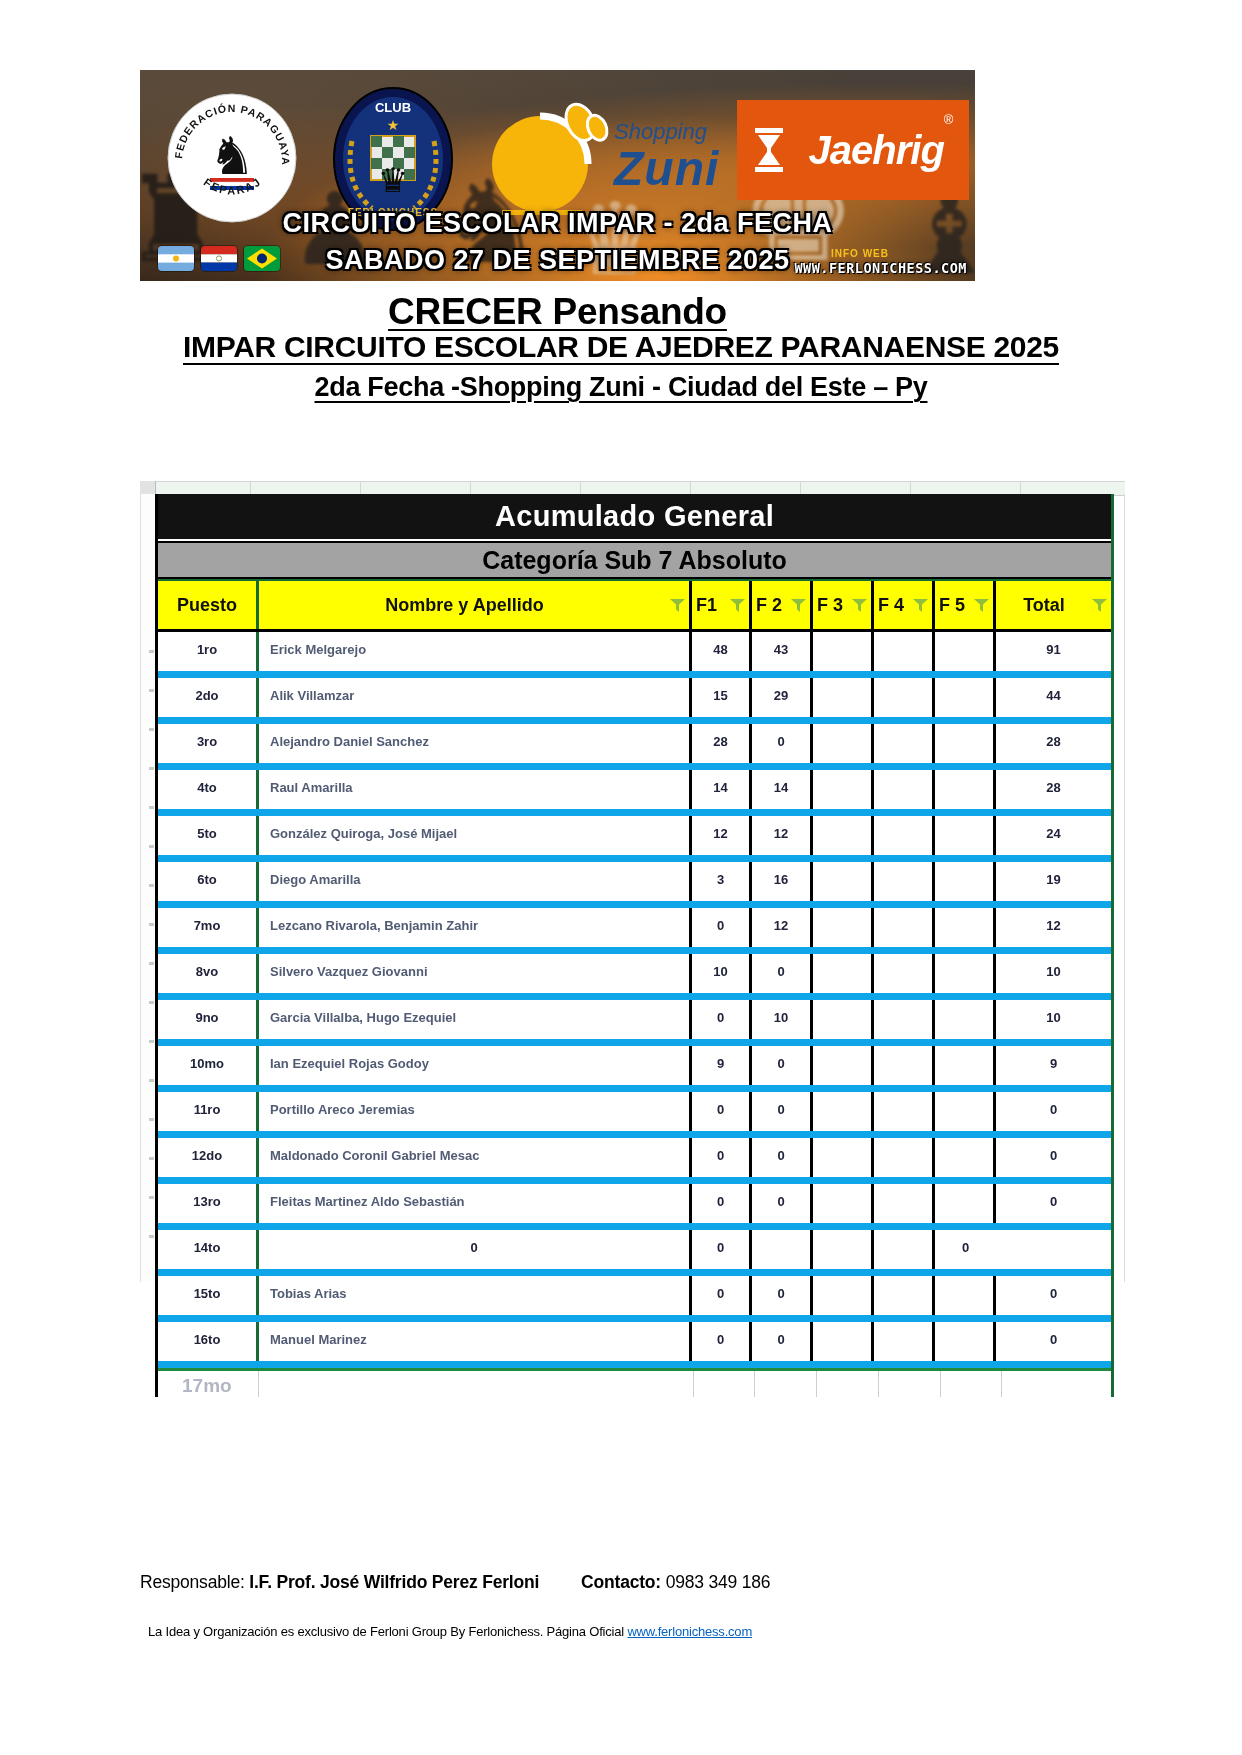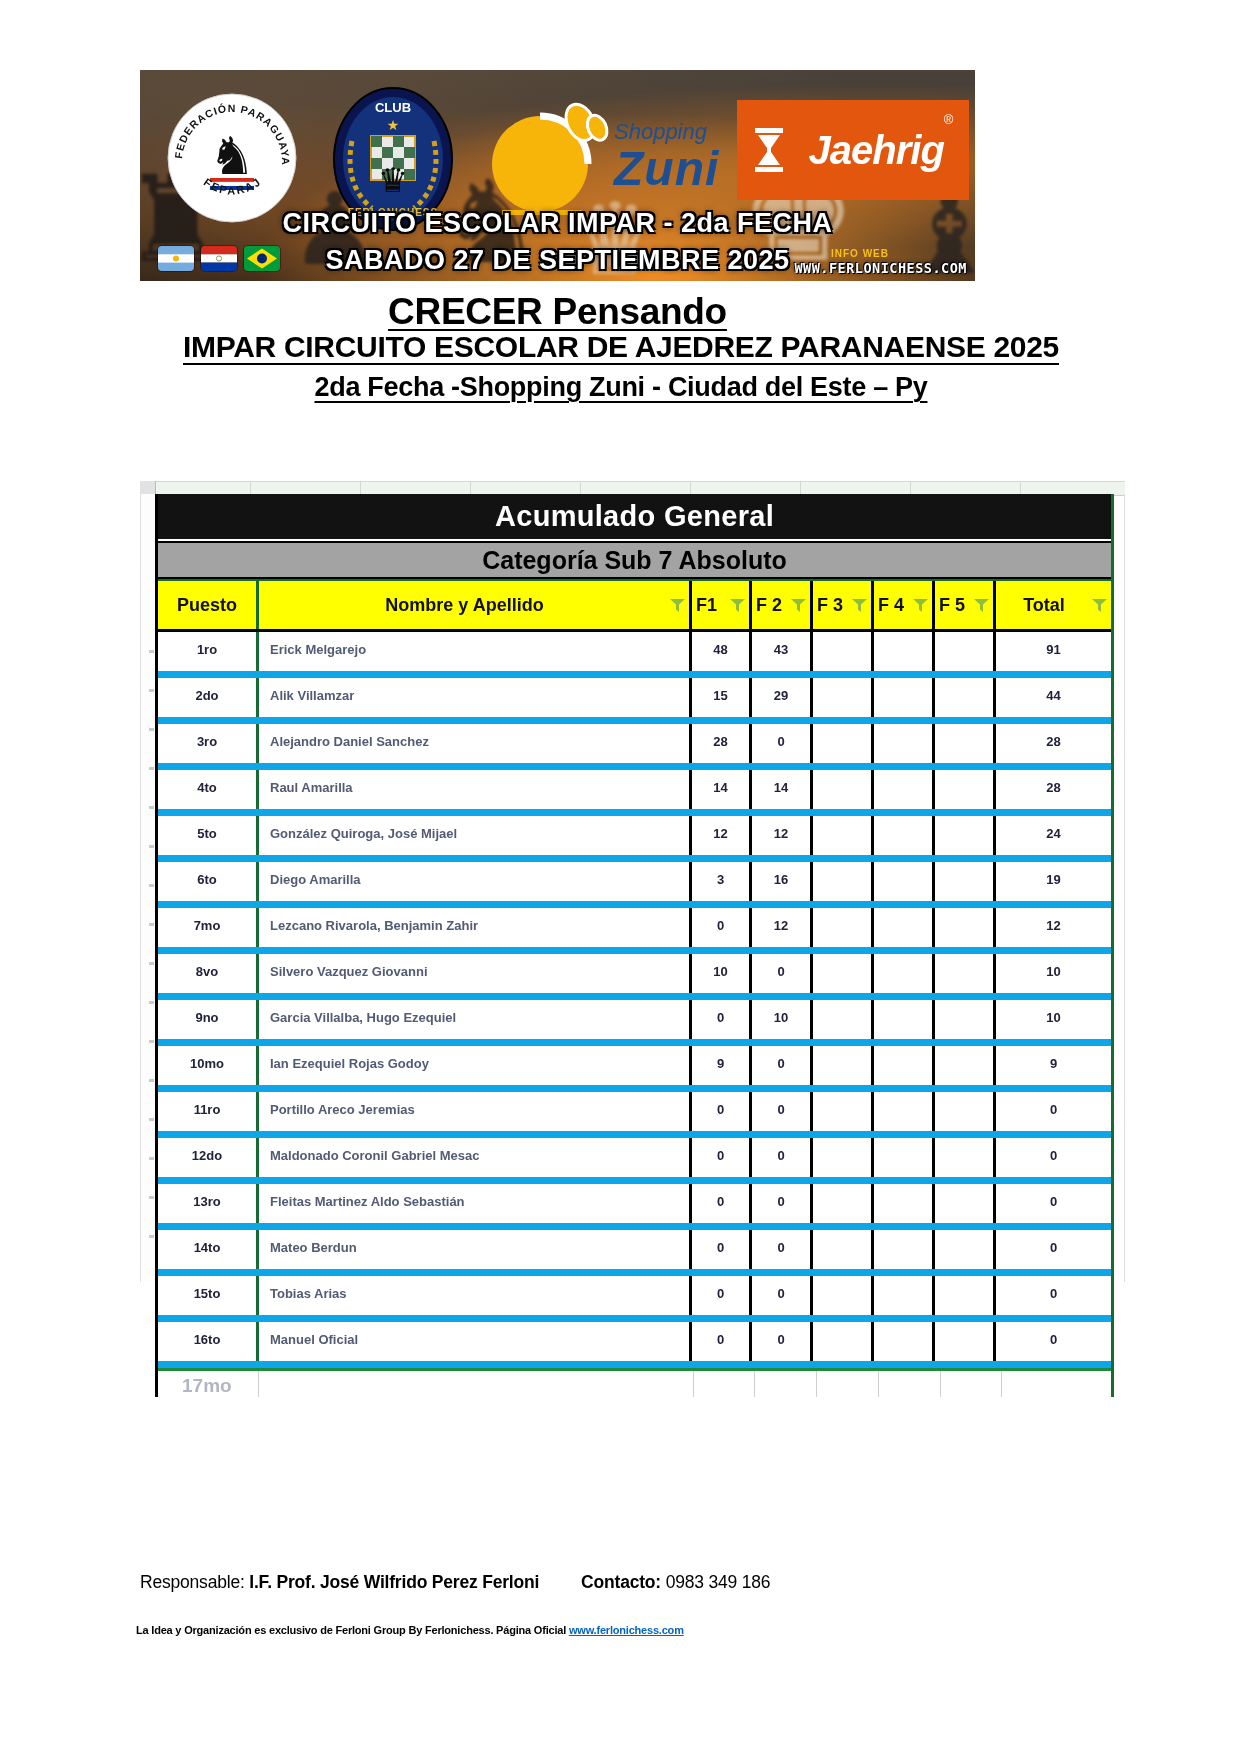--- a/index.html
+++ b/index.html
@@ -75,21 +75,21 @@
   .cutoff{height:26px;overflow:hidden;position:relative;}
   .cutoff .ghost{position:absolute;left:24px;top:4px;font-weight:700;font-size:19px;color:#8a90a5;opacity:.65;}
   .cutoff .vlines{position:absolute;left:0;top:0;width:959px;height:26px;
      background:
       linear-gradient(90deg, transparent 0 100px, #cfcfcf 100px 101px, transparent 101px 535px, #cfcfcf 535px 536px, transparent 536px 596px, #cfcfcf 596px 597px, transparent 597px 658px, #cfcfcf 658px 659px, transparent 659px 720px, #cfcfcf 720px 721px, transparent 721px 782px, #cfcfcf 782px 783px, transparent 783px 843px, #cfcfcf 843px 844px, transparent 844px 100%);}
 
   
   .footer1{left:140px;top:1572px;font-size:17.5px;letter-spacing:-.2px;}
   .footer1 b{font-weight:800;}
   .footer1 .contact{margin-left:42px;}
-  .footer2{left:136px;top:1624px;font-size:11px;letter-spacing:-.2px;font-weight:bold;}
+  .footer2{left:148px;top:1624px;font-size:13px;letter-spacing:-.2px;}
   .footer2 a{color:#0563c1;text-decoration:underline;cursor:pointer;}
 </style>
 </head>
 <body>
 
 <div class="abs banner">
 
   <span class="chess-decor" style="left:-18px;top:90px;font-size:120px;color:#221c18;opacity:.9;">♜</span>
   <span class="chess-decor" style="left:150px;top:110px;font-size:100px;color:#2a231e;opacity:.85;">♟</span>
   <span class="chess-decor" style="left:300px;top:95px;font-size:115px;color:#261f1a;opacity:.8;">♞</span>
@@ -391,41 +391,40 @@
         <div class="cell nombre">Fleitas Martinez Aldo Sebastián</div>
         <div class="cell num">0</div>
         <div class="cell num">0</div>
         <div class="cell num"></div>
         <div class="cell num"></div>
         <div class="cell num"></div>
         <div class="cell num">0</div>
       </div>
         <div class="grid row" style="">
         <div class="cell puesto">14to</div>
-        <div class="cell nombre">Mateo Berdun</div>
         <div class="cell num">0</div>
         <div class="cell num">0</div>
         <div class="cell num"></div>
         <div class="cell num"></div>
         <div class="cell num"></div>
         <div class="cell num">0</div>
       </div>
         <div class="grid row" style="">
         <div class="cell puesto">15to</div>
         <div class="cell nombre">Tobias Arias</div>
         <div class="cell num">0</div>
         <div class="cell num">0</div>
         <div class="cell num"></div>
         <div class="cell num"></div>
         <div class="cell num"></div>
         <div class="cell num">0</div>
       </div>
         <div class="grid row" style="">
         <div class="cell puesto">16to</div>
-        <div class="cell nombre">Manuel Oficial</div>
+        <div class="cell nombre">Manuel Marinez</div>
         <div class="cell num">0</div>
         <div class="cell num">0</div>
         <div class="cell num"></div>
         <div class="cell num"></div>
         <div class="cell num"></div>
         <div class="cell num">0</div>
       </div>
       </div>
 
     <div class="bottomgreen"></div>

